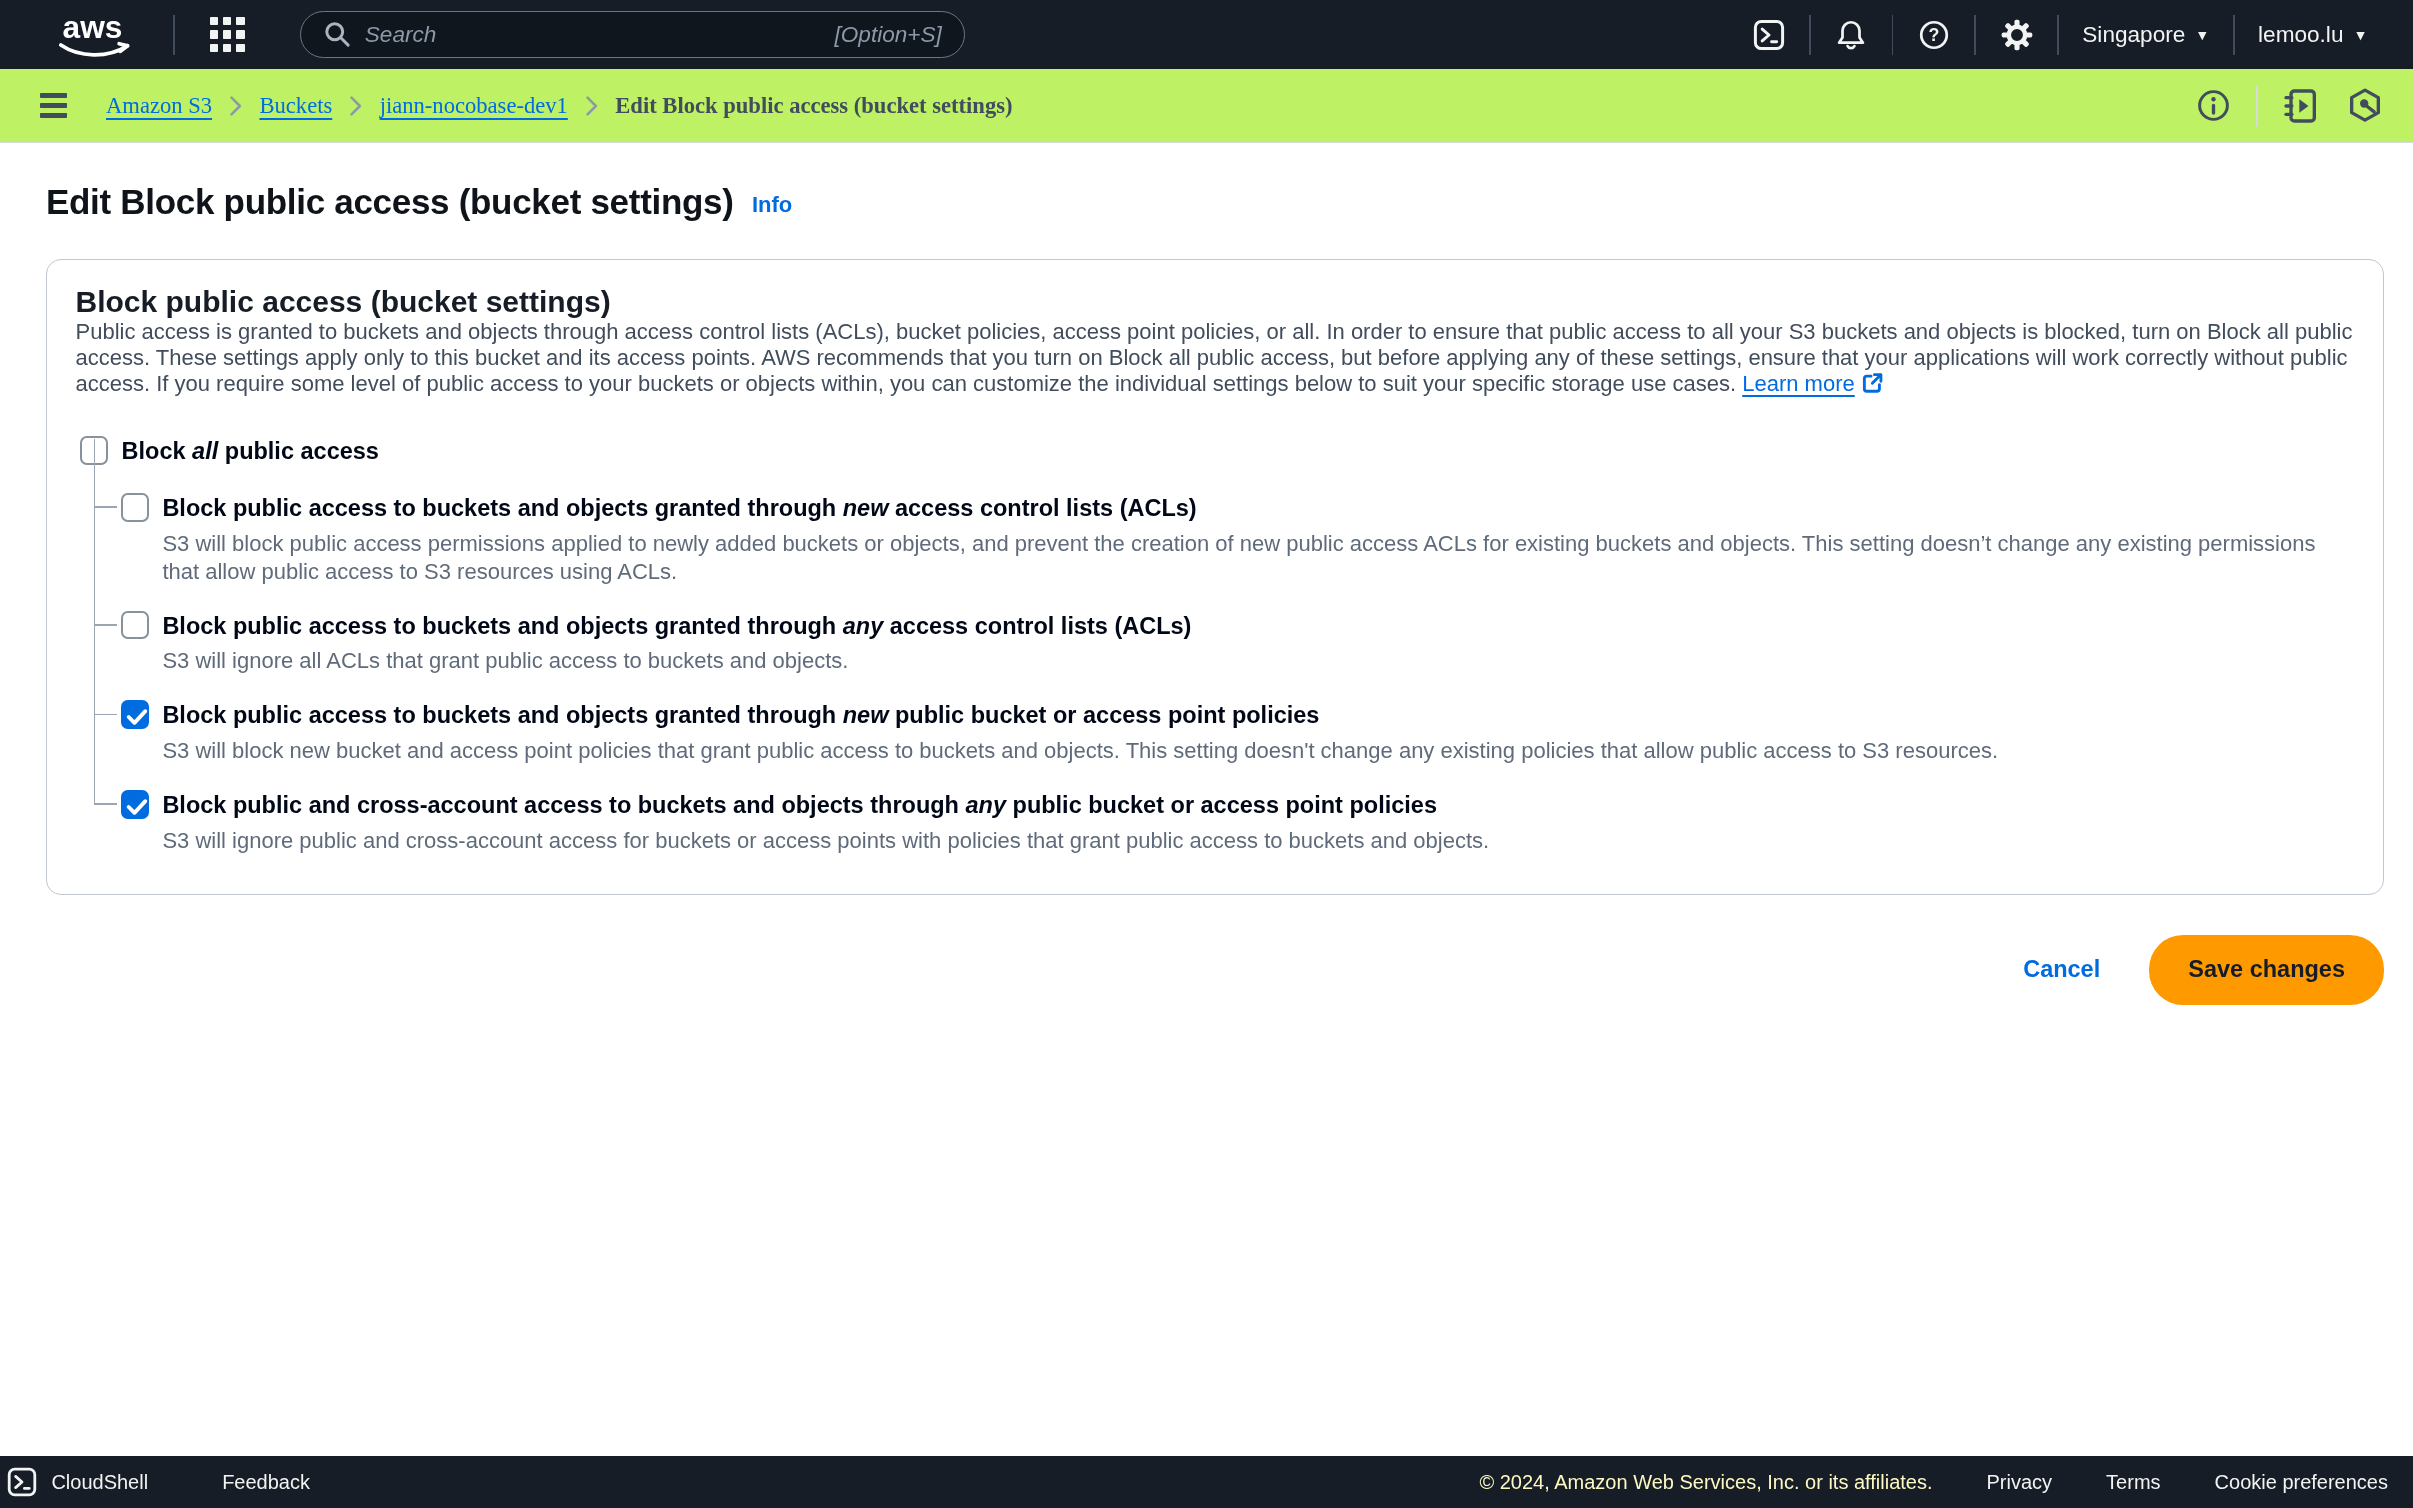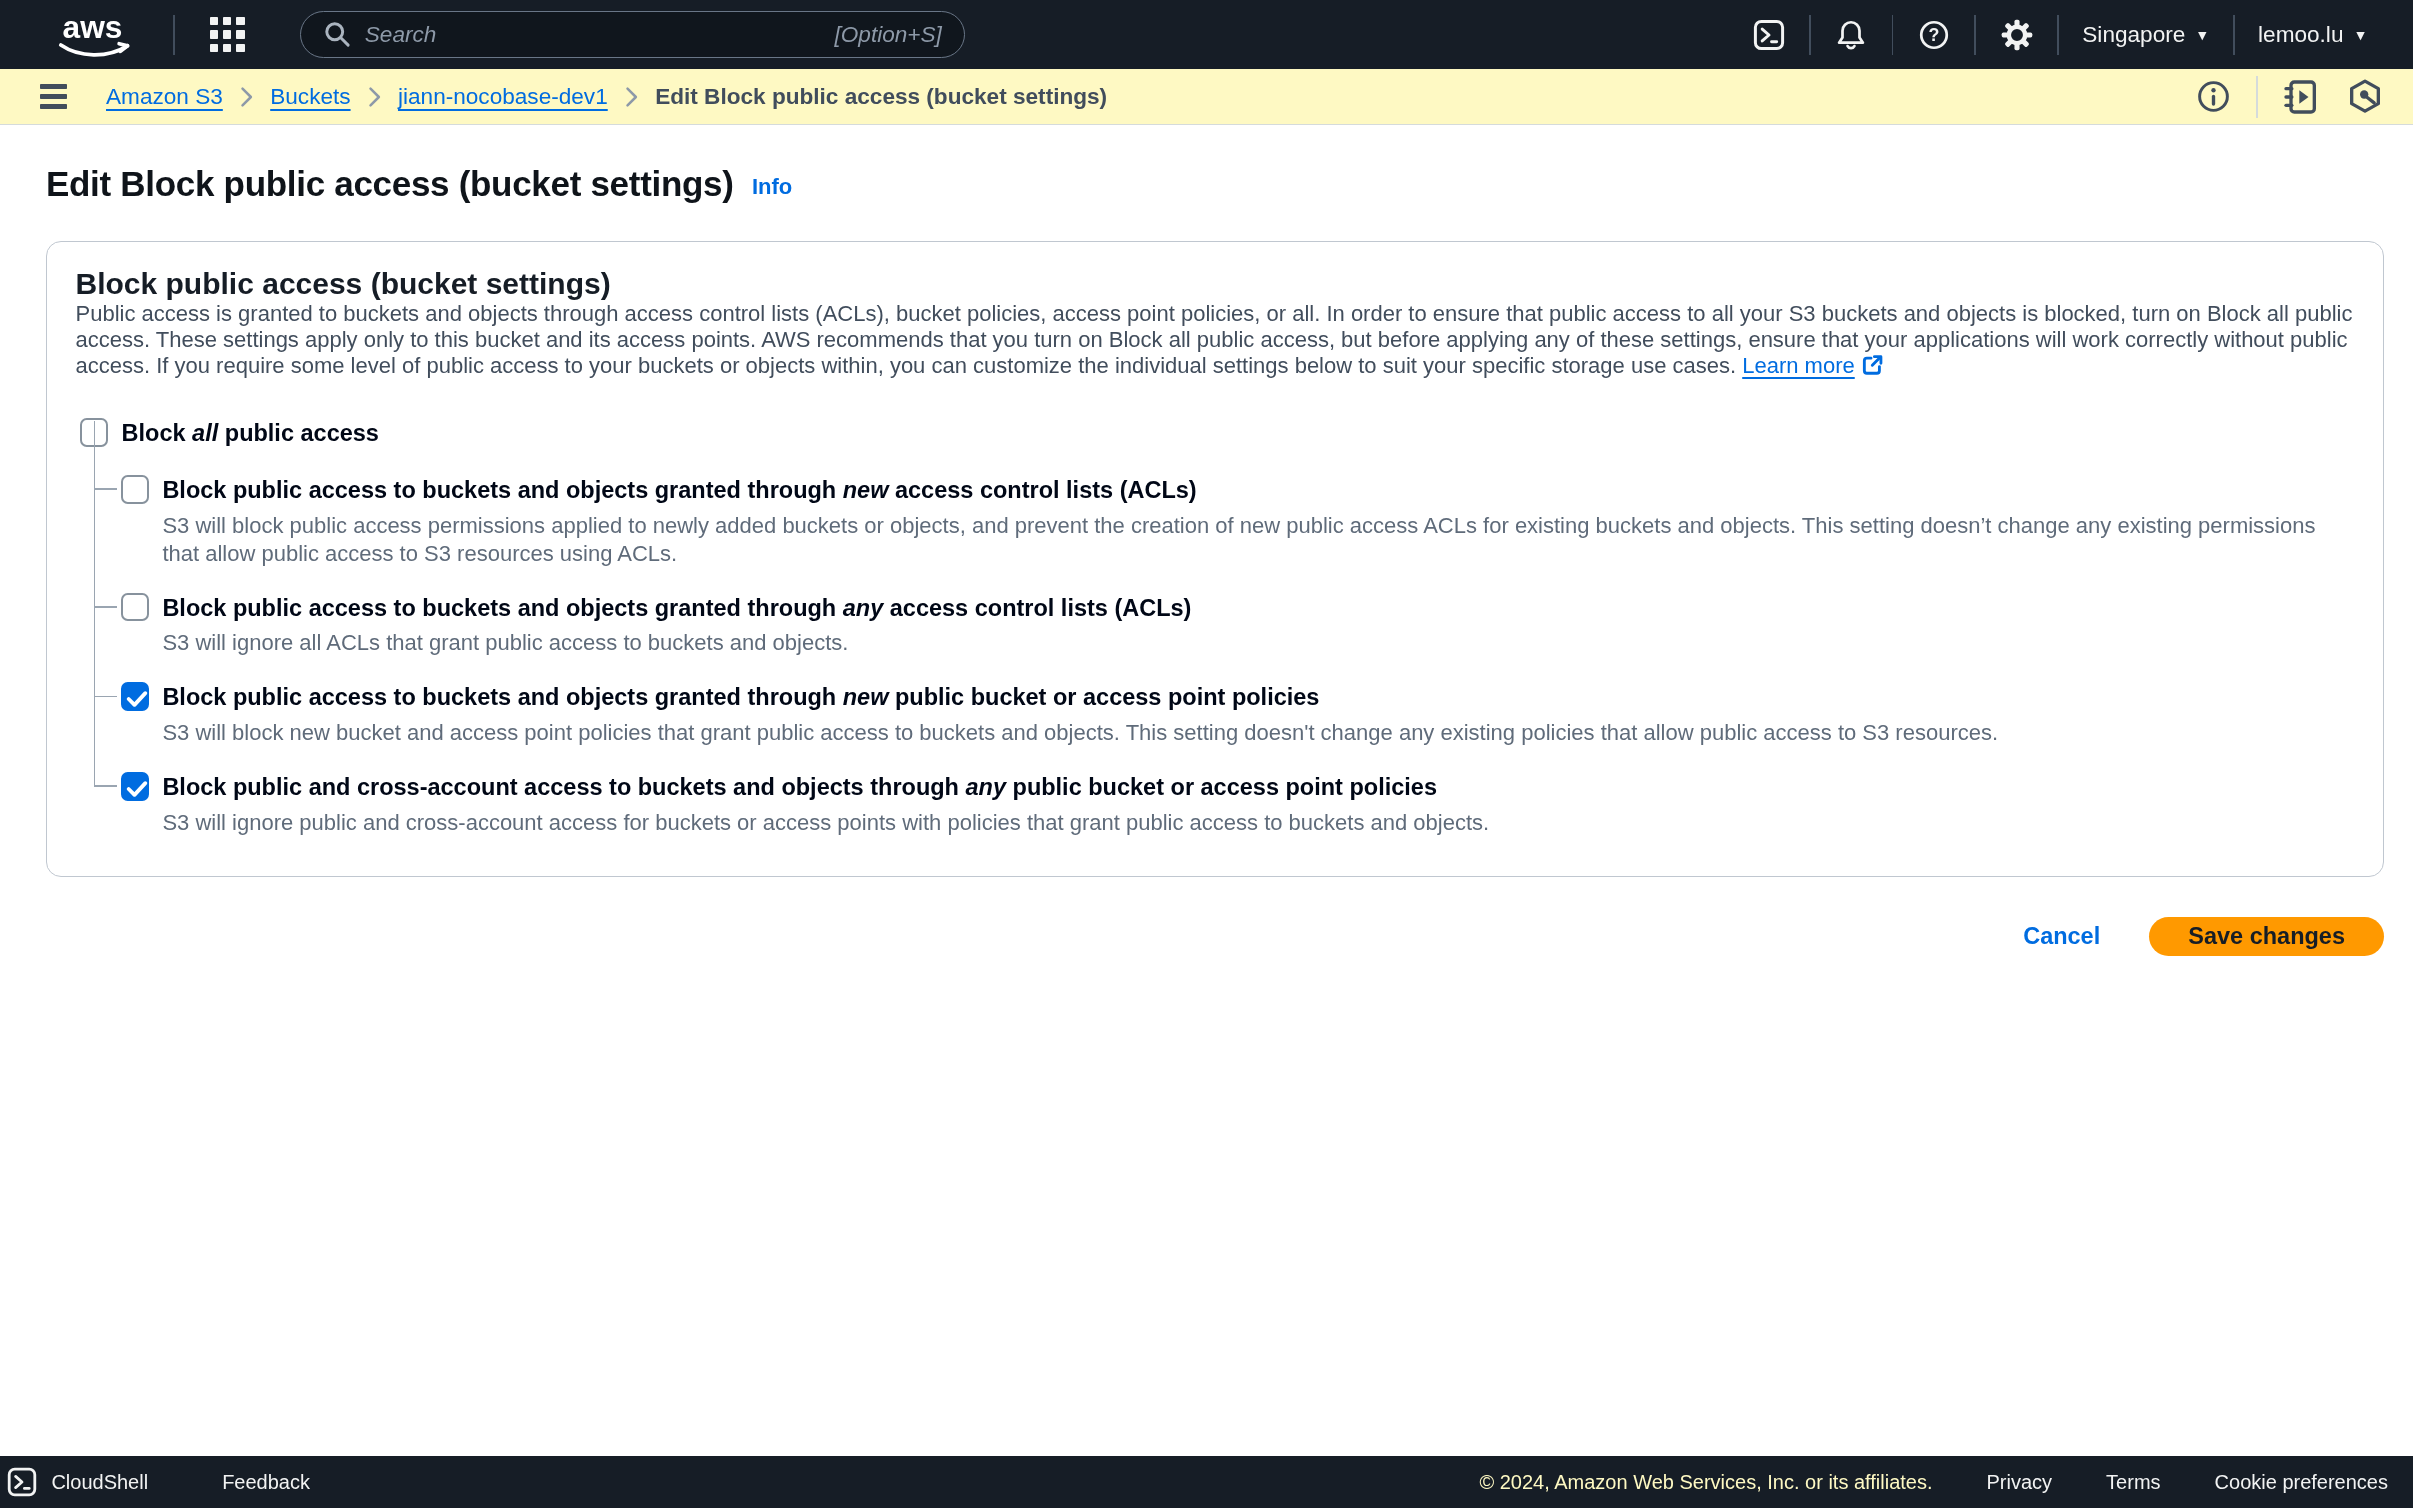--- a/index.html
+++ b/index.html
@@ -35,22 +35,22 @@
   }
   .searchbar input::placeholder { color:#8d99a8; opacity:1; }
   .searchbar .shortcut { font-size:22.6px; font-style:italic; color:#8d99a8; margin-left:13.4px; }
   .topbar-right { margin-left:auto; display:flex; align-items:center; margin-right:22px; }
   .tb-item { display:flex; align-items:center; padding:0 23.5px; cursor:pointer; color:#f2f3f3; font-size:22.6px; }
   .tb-sep { width:1.7px; height:40px; background:#414d5c; }
   .caret { font-size:14.2px; margin-left:10px; color:#f2f3f3; }
 
   
   .crumbbar {
-    height:56px; background:#fef9c3; border-bottom:1.7px solid #d5dbdb;
-    display:flex; align-items:center;
+    height:74px; background:#bef264; border-bottom:1.7px solid #d5dbdb;
+    display:flex; align-items:center;font-family:Liberation Serif, serif;
   }
   .hamburger { margin-left:40px; display:flex; flex-direction:column; gap:5.9px; cursor:pointer; }
   .hamburger span { width:27px; height:4.2px; background:#414d5c; border-radius:0.8px; }
   .crumbs { margin-left:39px; display:flex; align-items:center; font-size:22.6px; }
   .crumbs a { color:#006ce0; text-decoration:underline; text-underline-offset:5px; cursor:pointer; }
   .crumb-sep { margin:0 17px; display:flex; align-items:center; }
   .crumb-current { color:#414d5c; font-weight:700; }
   .crumb-right { margin-left:auto; display:flex; align-items:center; margin-right:28.5px; gap:23.5px; }
   .crumb-right .icon-btn { cursor:pointer; display:flex; align-items:center; }
   .cr-sep { width:1.7px; height:42px; background:#d5dbdb; }
@@ -95,21 +95,21 @@
   .child-row:last-child { margin-bottom:0; }
   .child-row::before {
     content:''; position:absolute; left:-27px; top:13.4px; width:23.5px; height:1.7px;
     background:#9aa5b1;
   }
 
   
   .actions { margin-top:40px; display:flex; justify-content:flex-end; align-items:center; }
   .cancel-link { font-size:23.5px; font-weight:700; color:#006ce0; cursor:pointer; }
   .save-btn {
-    margin-left:49px; height:39px; padding:0 39px; border:none; border-radius:34px;
+    margin-left:49px; height:70px; padding:0 39px; border:none; border-radius:34px;
     background:#ff9900; color:#161d26; font-size:23.5px; font-weight:700;
     font-family:"Liberation Sans", sans-serif; cursor:pointer;
   }
 
   
   .footer {
     position:absolute; left:0; right:0; bottom:0; height:52px;
     background:#161d26; display:flex; align-items:center;
     font-size:20px; color:#f2f3f3; padding:0 25px 0 6px;
   }

